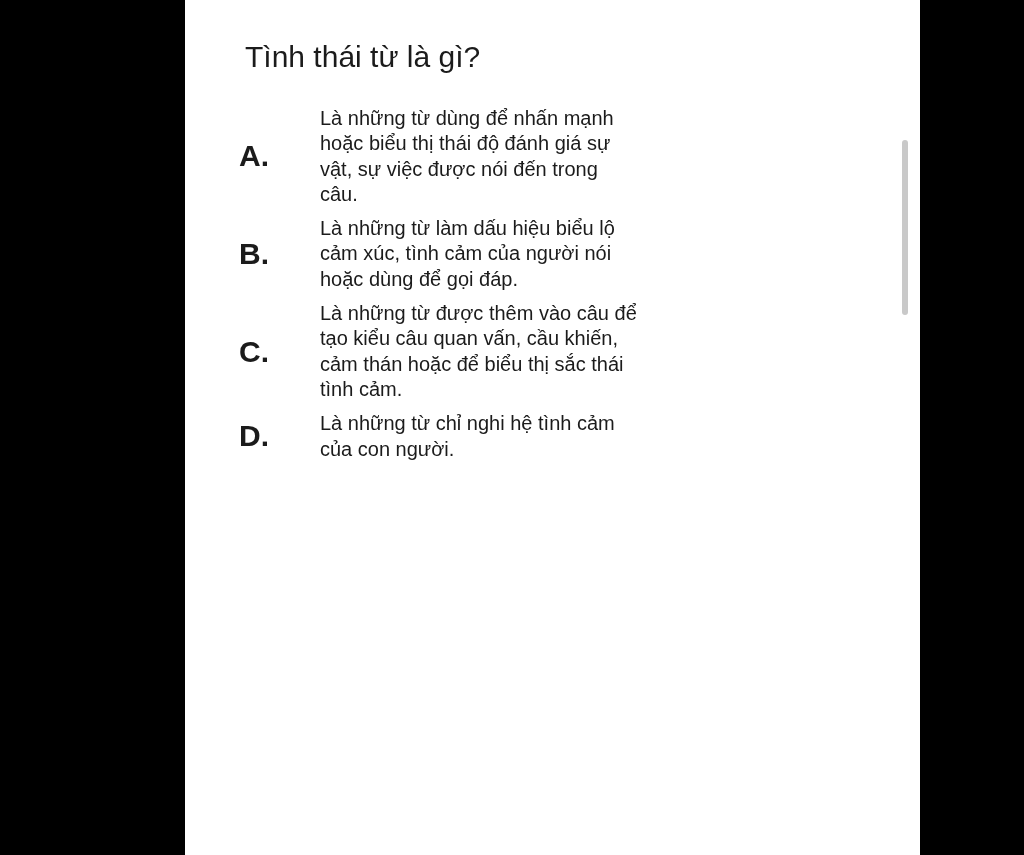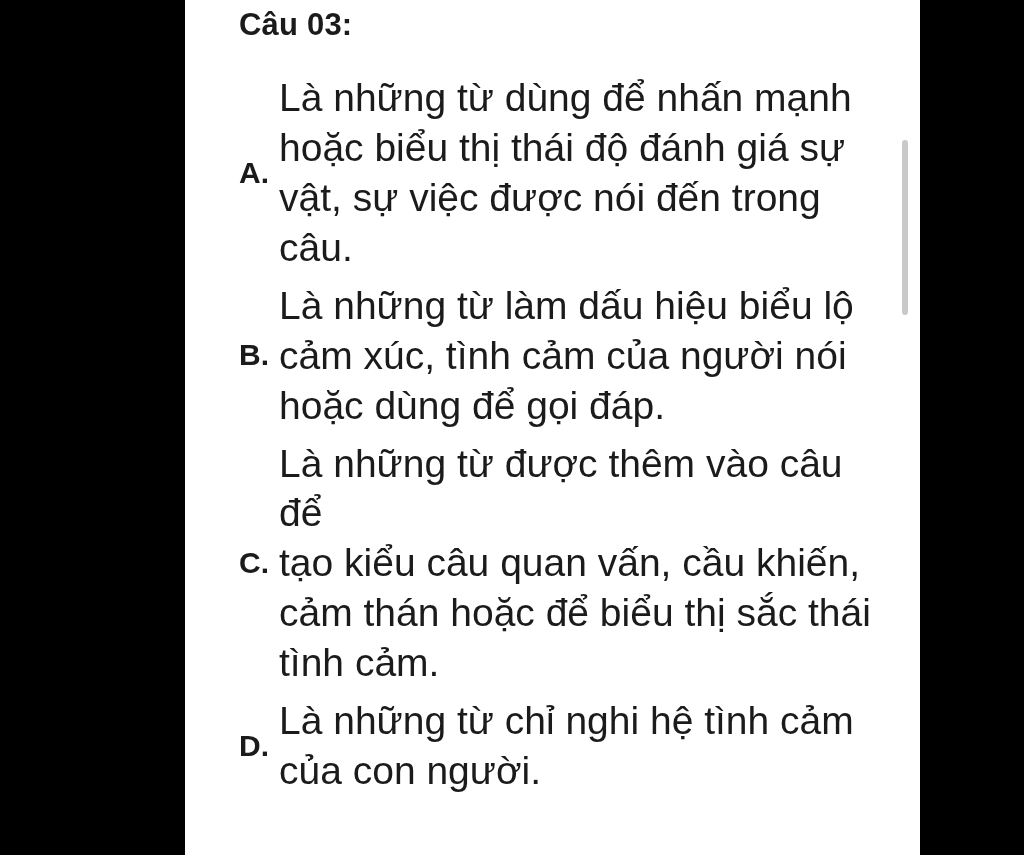--- a/index.html
+++ b/index.html
@@ -66,23 +66,24 @@
   .opt-letter {
     flex: 0 0 auto;
     width: 40px;
     font-size: 30px;
     font-weight: bold;
     line-height: 1.28;
     text-align: left;
   }
   .opt-text {
     flex: 1 1 auto;
-    font-size: 39px;
+    font-size: 20px;
     line-height: 1.28;
     white-space: pre-line;
+    margin-left: 41px;
   }
   
   .scrollbar-track {
     position: absolute;
     right: 12px;
     top: 0;
     width: 6px;
     height: 855px;
     background: transparent;
   }
@@ -100,22 +101,22 @@
 <body>
 
 <div class="screen">
 
   <div class="bar-left"></div>
   <div class="bar-right"></div>
 
   <div class="page">
     <div class="content">
 
-      <div class="q-title">Câu 03:</div>
 
+      <div class="q-text">Tình thái từ là gì?</div>
 
       <div class="options">
 
         <div class="option">
           <div class="opt-letter">A.</div>
           <div class="opt-text">Là những từ dùng để nhấn mạnh
 hoặc biểu thị thái độ đánh giá sự
 vật, sự việc được nói đến trong
 câu.</div>
         </div>

